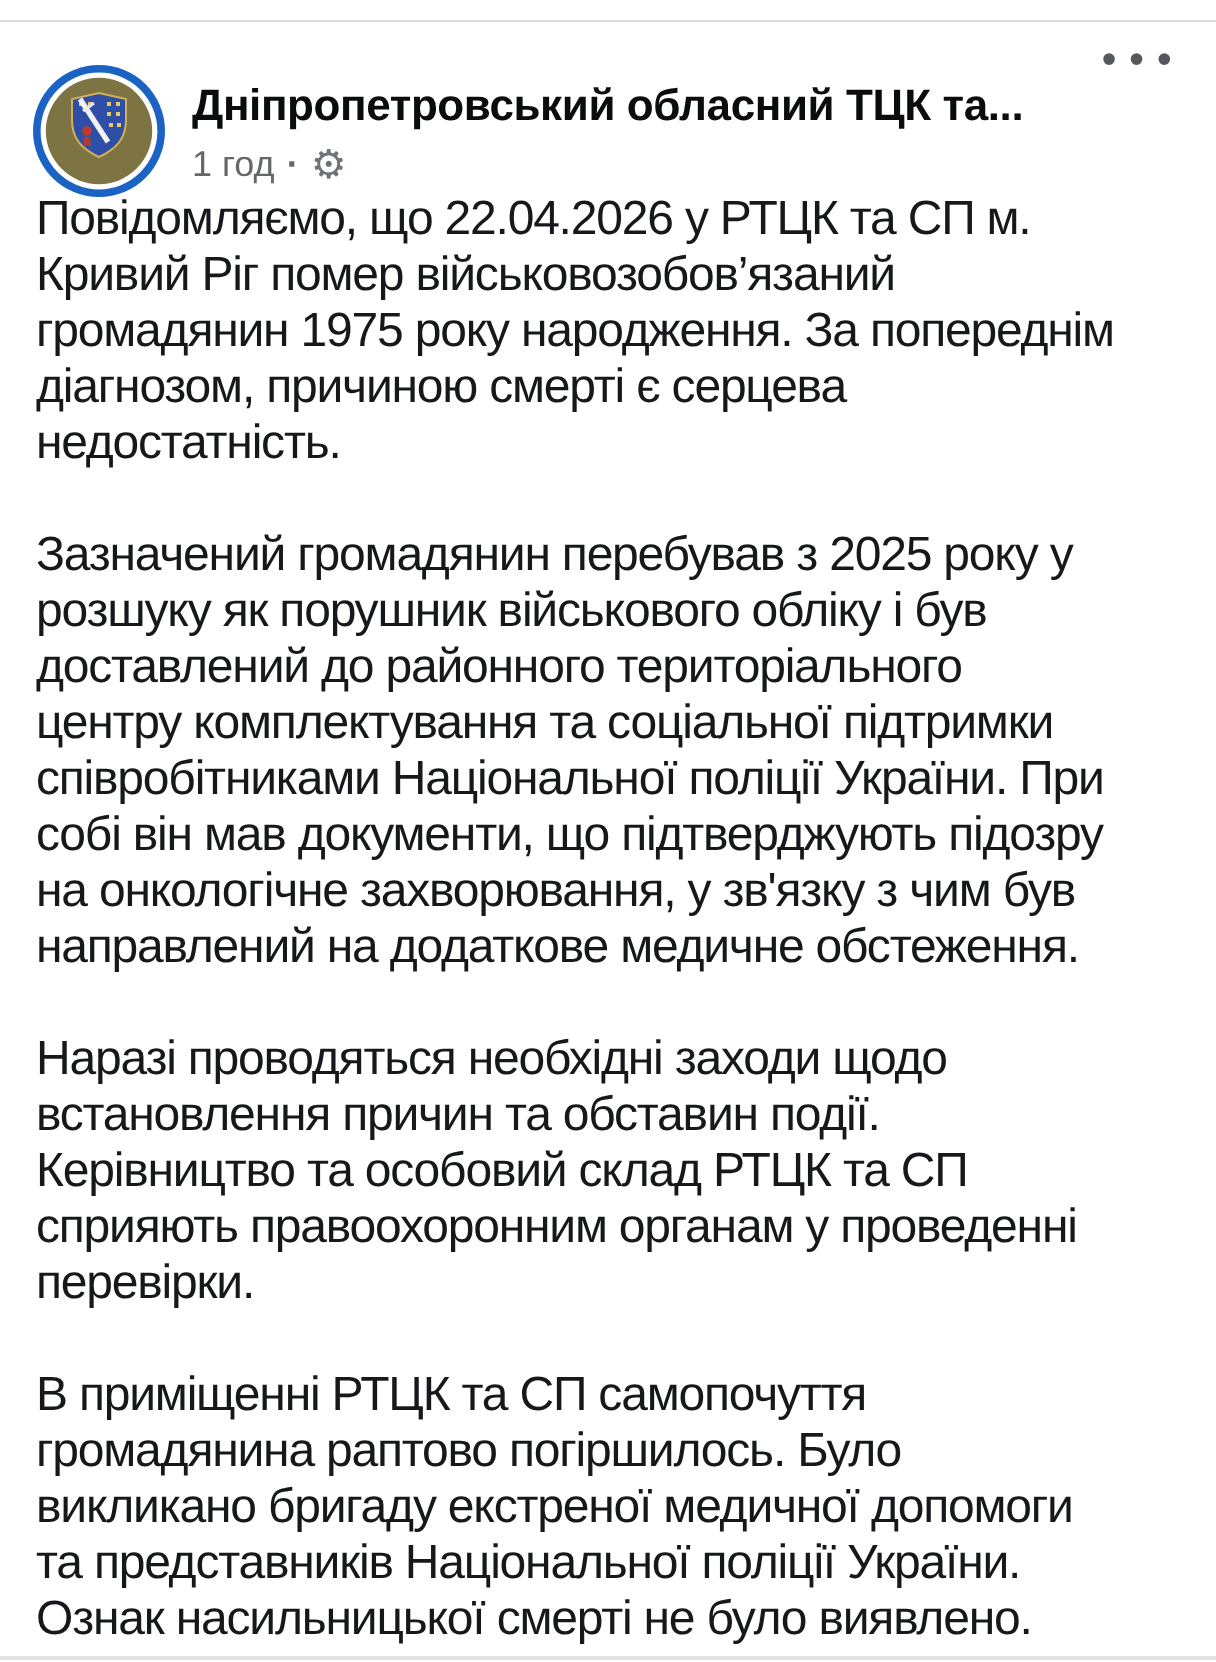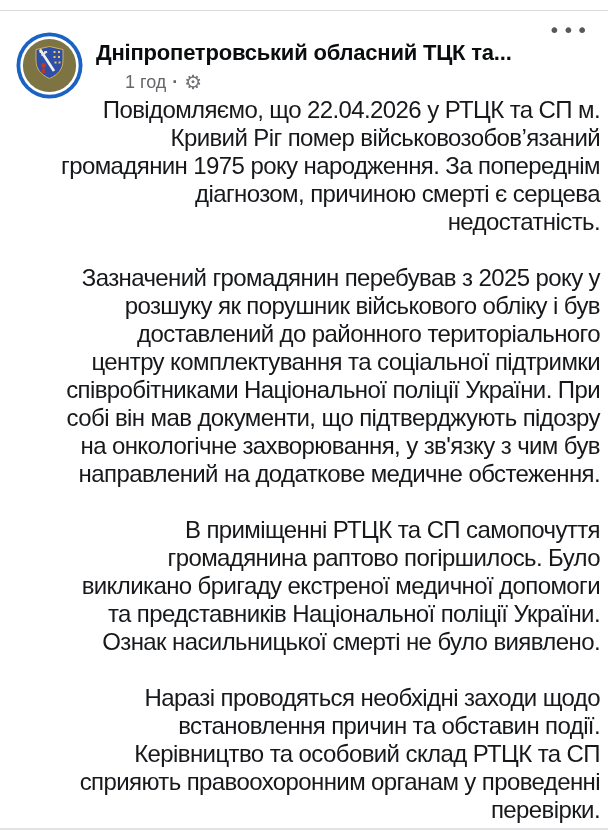--- a/index.html
+++ b/index.html
@@ -53,21 +53,20 @@
     overflow: hidden;
     cursor: pointer;
   }
   .meta-row {
     margin-top: 6px;
     display: flex;
     align-items: center;
     gap: 6px;
     color: #65676b;
     font-size: 18px;
-    margin-left: 29px;
   }
   .meta-sep { color: #65676b; font-weight: bold; }
   .gear-icon {
     font-family: "DejaVu Sans", sans-serif;
     font-size: 20px;
     line-height: 1;
     color: #6f7276;
     transform: translateY(-1px);
   }
   .more-options {
@@ -88,21 +87,20 @@
     left: 18px;
     right: 8px;
   }
   .post-body p {
     font-size: 24px;
     line-height: 28px;
     letter-spacing: -0.6px;
     color: #16181b;
     white-space: pre-line;
     margin: 0 0 28px 0;
-    text-align: right;
   }
   .post-body p:last-child { margin-bottom: 0; }
 </style>
 </head>
 <body>
 
 <div class="top-divider"></div>
 
 <div class="post-header">
   <div class="avatar-wrap">
@@ -148,25 +146,25 @@
 діагнозом, причиною смерті є серцева
 недостатність.</p>
   <p>Зазначений громадянин перебував з 2025 року у
 розшуку як порушник військового обліку і був
 доставлений до районного територіального
 центру комплектування та соціальної підтримки
 співробітниками Національної поліції України. При
 собі він мав документи, що підтверджують підозру
 на онкологічне захворювання, у зв'язку з чим був
 направлений на додаткове медичне обстеження.</p>
+  <p>Наразі проводяться необхідні заходи щодо
+встановлення причин та обставин події.
+Керівництво та особовий склад РТЦК та СП
+сприяють правоохоронним органам у проведенні
+перевірки.</p>
   <p>В приміщенні РТЦК та СП самопочуття
 громадянина раптово погіршилось. Було
 викликано бригаду екстреної медичної допомоги
 та представників Національної поліції України.
 Ознак насильницької смерті не було виявлено.</p>
-  <p>Наразі проводяться необхідні заходи щодо
-встановлення причин та обставин події.
-Керівництво та особовий склад РТЦК та СП
-сприяють правоохоронним органам у проведенні
-перевірки.</p>
 </div>
 
 <div class="bottom-divider"></div>
 
 </body></html>

